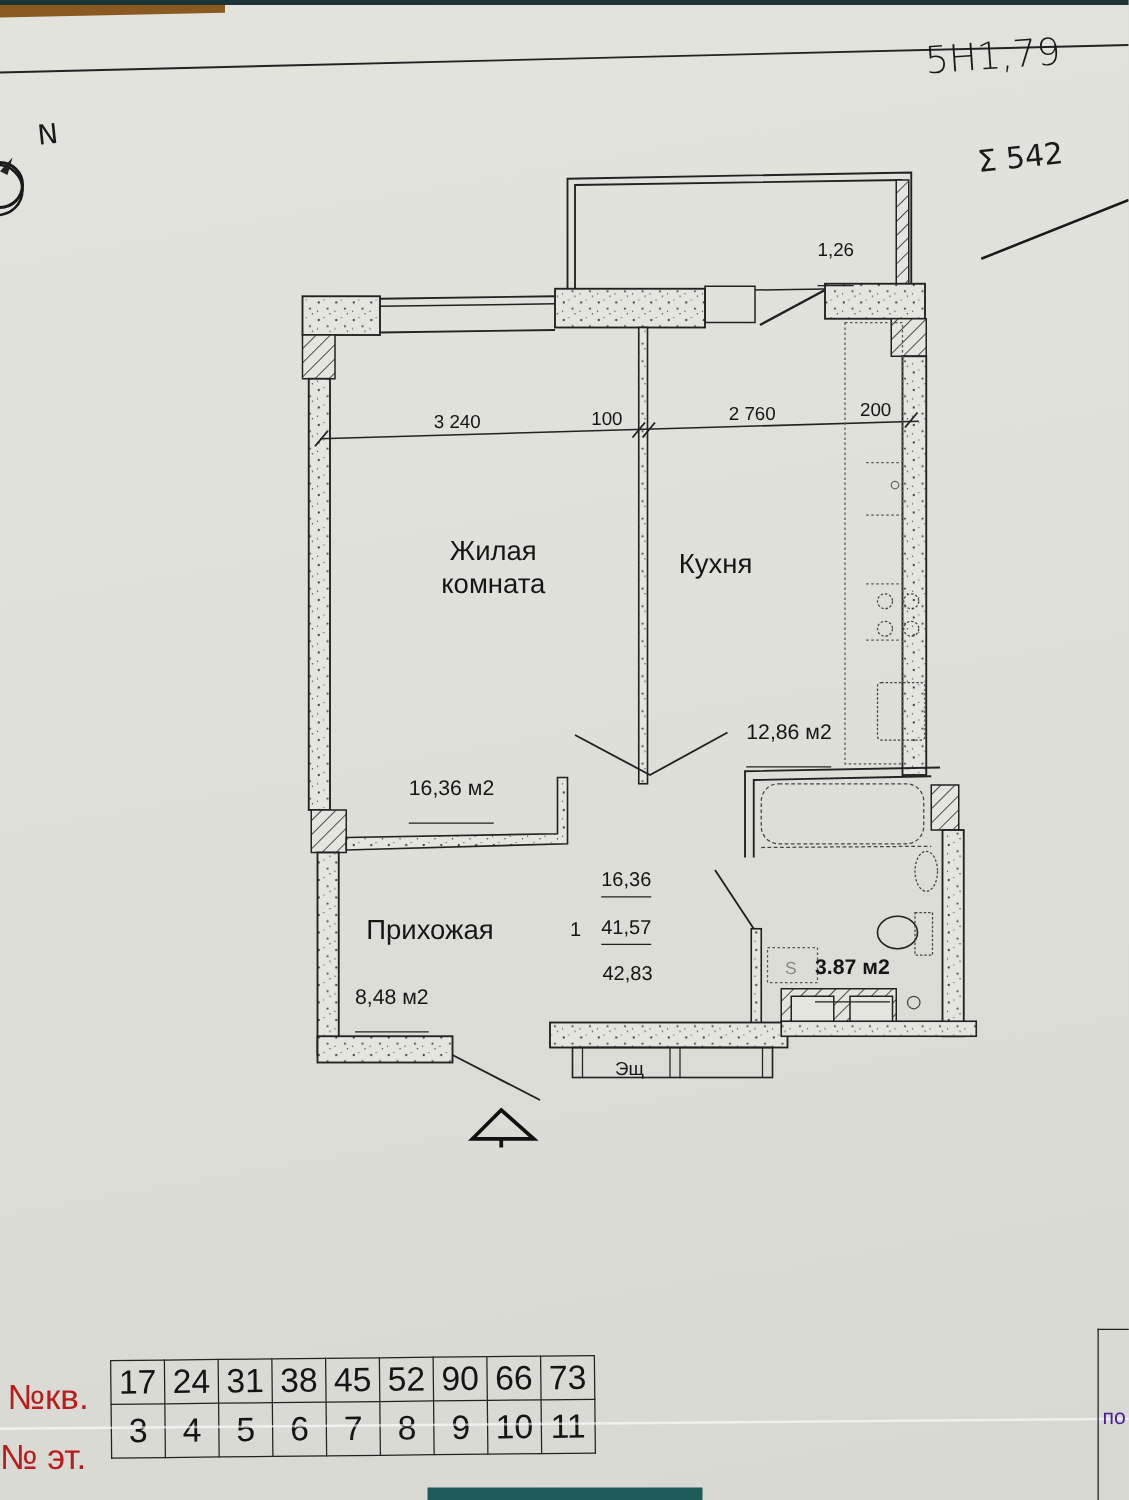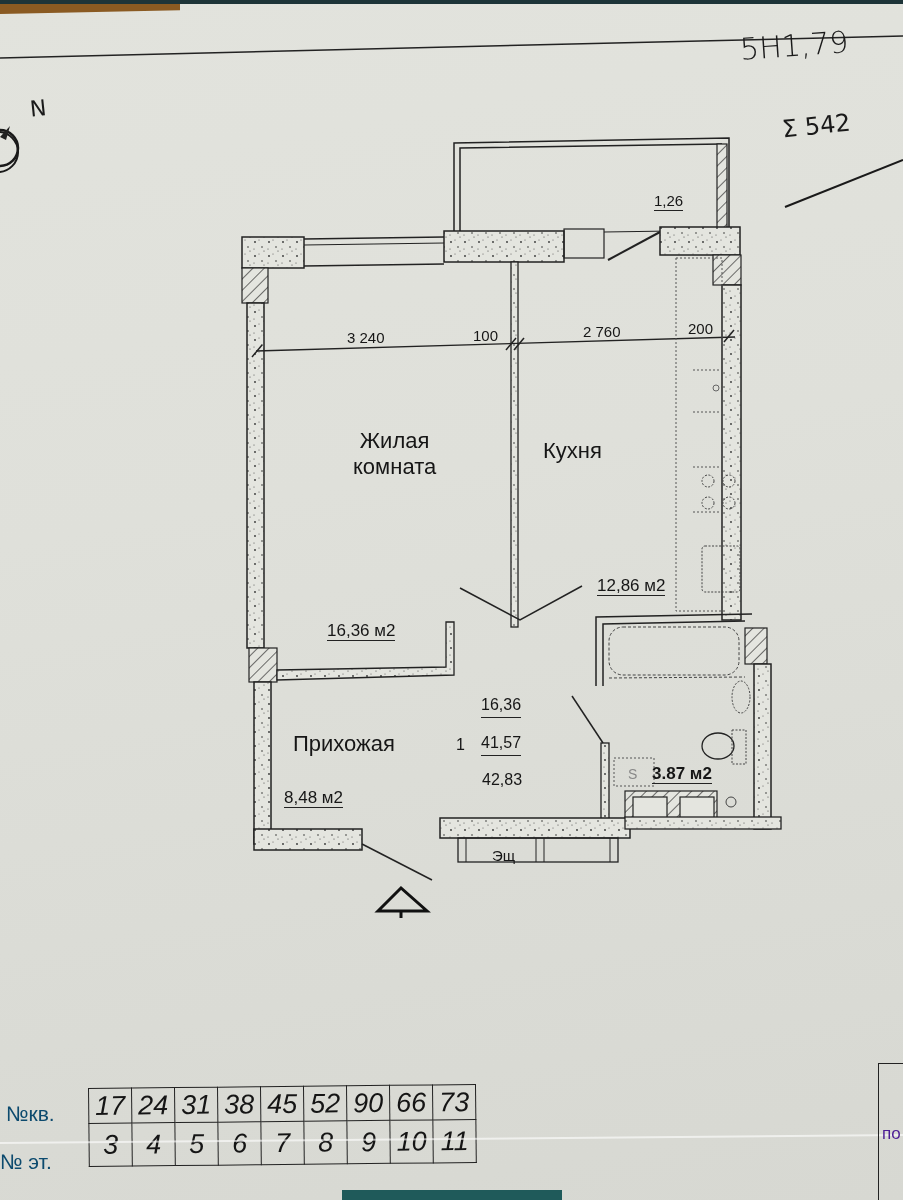--- a/index.html
+++ b/index.html
@@ -10,32 +10,32 @@
     }
     .topbar { position: absolute; left: 0; top: 0; width: 903px; height: 4px; background: #1d3438; }
     .woodstrip { position: absolute; left: 0; top: 0; width: 180px; height: 14px; background: #8a5a22; transform: skewY(-1.2deg); transform-origin: left top; }
     .paper {
       position: absolute; left: 0; top: 3px; width: 903px; height: 1197px;
       background: linear-gradient(170deg, #e2e3dd 0%, #dfe0da 40%, #d7d8d2 100%);
     }
     svg.plan { position: absolute; left: 0; top: 0; width: 903px; height: 1200px; }
     .label { position: absolute; color: #161616; white-space: nowrap; }
     .room { font-size: 22px; line-height: 26px; text-align: center; }
-    .area { font-size: 17px; border-bottom: 1.5px solid #222; line-height: 18px; padding-bottom: 0; }
+    .area { font-size: 17px; border-bottom: 1.5px solid #222; line-height: 18px; padding-bottom: 18px; }
     .dim { font-size: 15px; }
     .big { font-size: 16px; line-height: 24px; }
     .hand { font-family: "DejaVu Sans", sans-serif; font-size: 30px; color: #1a1a1a; font-weight: 300; transform: rotate(-4deg); }
     .hand-small { font-family: "DejaVu Sans", sans-serif; font-size: 20px; color: #1a1a1a; transform: rotate(-6deg); }
     table.apt {
       position: absolute; left: 88px; top: 1088px; border-collapse: collapse;
       transform: rotate(-0.6deg); transform-origin: left top;
     }
-    table.apt td { border: 1.5px solid #222; font-size: 27px; text-align: center; padding: 0 2px; color: #151515; line-height: 34px; min-width: 38px; font-style: italic; }
+    table.apt td { border: 1.5px solid #222; font-size: 27px; text-align: center; padding: 0 2px; color: #151515; line-height: 34px; min-width: 38px; }
     table.apt tr.floor td { line-height: 42px; }
-    .row-label { position: absolute; font-size: 21px; color: #0c4a6e; }
+    .row-label { position: absolute; font-size: 28px; color: #b91c1c; }
     .fold { position: absolute; left: 0; top: 1138px; width: 903px; height: 2px; background: rgba(255,255,255,0.6); transform: rotate(-0.5deg); }
     .side-box { position: absolute; left: 878px; top: 1063px; width: 40px; height: 140px; border-left: 1.5px solid #222; border-top: 1.5px solid #222; }
     .side-text { position: absolute; left: 882px; top: 1124px; font-size: 17px; color: #4c1d95; }
     .teal-bar { position: absolute; left: 342px; top: 1190px; width: 220px; height: 10px; background: #1f5a5a; }
   </style>
 </head>
 <body>
 
 <div class="paper"></div>
 <div class="woodstrip"></div>

